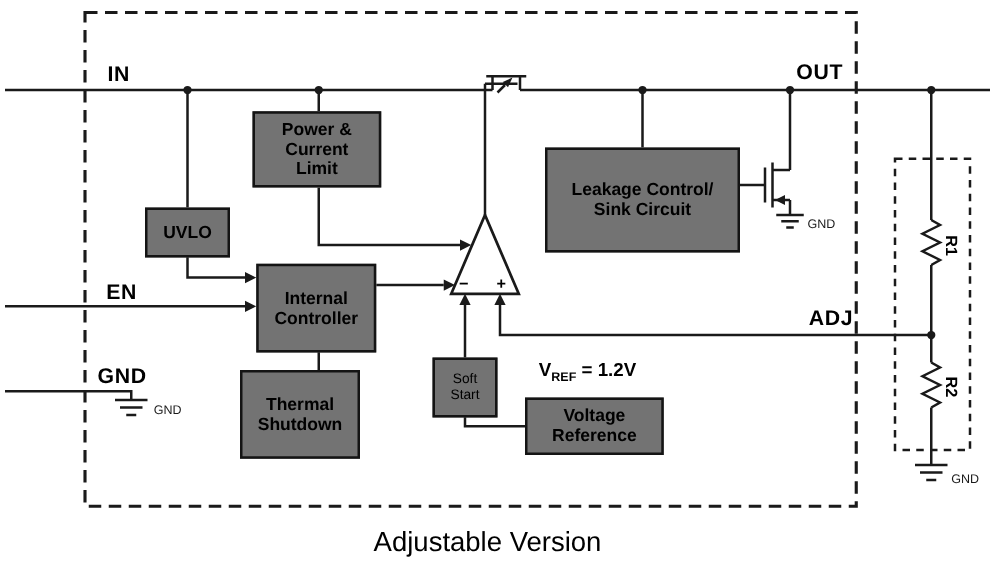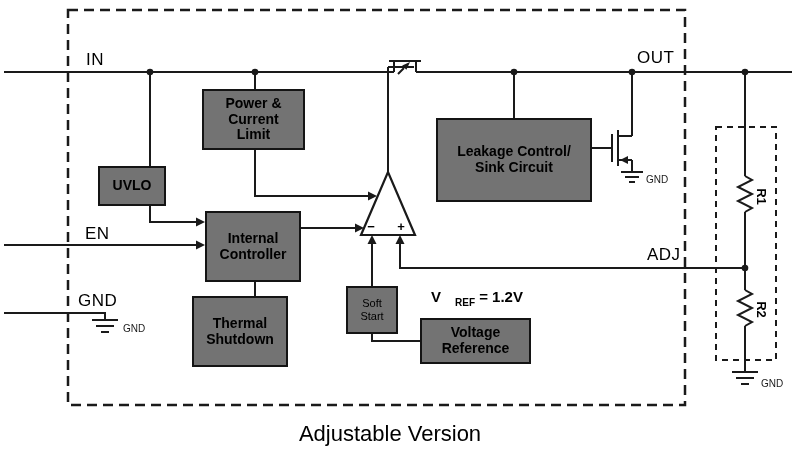--- a/index.html
+++ b/index.html
@@ -7,28 +7,28 @@
     position:relative;width:800px;height:456px;background:#ffffff;
     font-family:"Liberation Sans",sans-serif;color:#000;overflow:hidden;
   }
   .stage svg{position:absolute;left:0;top:0;}
   .block{
     position:absolute;box-sizing:border-box;border:2px solid #141414;background:#737373;
     display:flex;align-items:center;justify-content:center;text-align:center;
     font-weight:bold;font-size:14px;line-height:1.14;white-space:pre-line;
   }
   .block.small{font-size:11px;font-weight:400;line-height:1.15;}
-  .pin-label{position:absolute;font-weight:normal;font-size:17px;letter-spacing:.5px;}
+  .pin-label{position:absolute;font-weight:bold;font-size:17px;letter-spacing:.5px;}
   .gnd-label{position:absolute;font-size:10px;color:#1a1a1a;}
   .r-label{
     position:absolute;font-weight:bold;font-size:13px;width:28px;text-align:center;
     transform:rotate(90deg);transform-origin:center;
   }
   .vref{position:absolute;font-weight:bold;font-size:15px;}
-  .vref sub{font-size:10px;margin-left:14px;}
+  .vref sub{font-size:10px;}
   .diagram-title{
     position:absolute;left:0;top:421px;width:780px;text-align:center;
     font-weight:normal;font-size:22px;
   }
 </style>
 </head>
 <body>
 
 <div class="stage">
 
@@ -99,21 +99,21 @@
       <circle cx="514" cy="72" r="3.3"></circle>
       <circle cx="632" cy="72" r="3.3"></circle>
       <circle cx="745" cy="72" r="3.3"></circle>
       <circle cx="745" cy="268" r="3.3"></circle>
     </g>
   </svg>
 
   <div class="block" style="left:202px;top:89px;width:103px;height:61px">Power &amp;
 Current
 Limit</div>
-  <div class="block" style="left:98px;top:166px;width:68px;height:40px">UVLO</div>
+  <div class="block" style="left:116px;top:166px;width:68px;height:40px">UVLO</div>
   <div class="block" style="left:205px;top:211px;width:96px;height:71px">Internal
 Controller</div>
   <div class="block" style="left:192px;top:296px;width:96px;height:71px">Thermal
 Shutdown</div>
   <div class="block small" style="left:346px;top:286px;width:52px;height:48px">Soft
 Start</div>
   <div class="block" style="left:420px;top:318px;width:111px;height:46px">Voltage
 Reference</div>
   <div class="block" style="left:436px;top:118px;width:156px;height:84px">Leakage Control/
 Sink Circuit</div>

